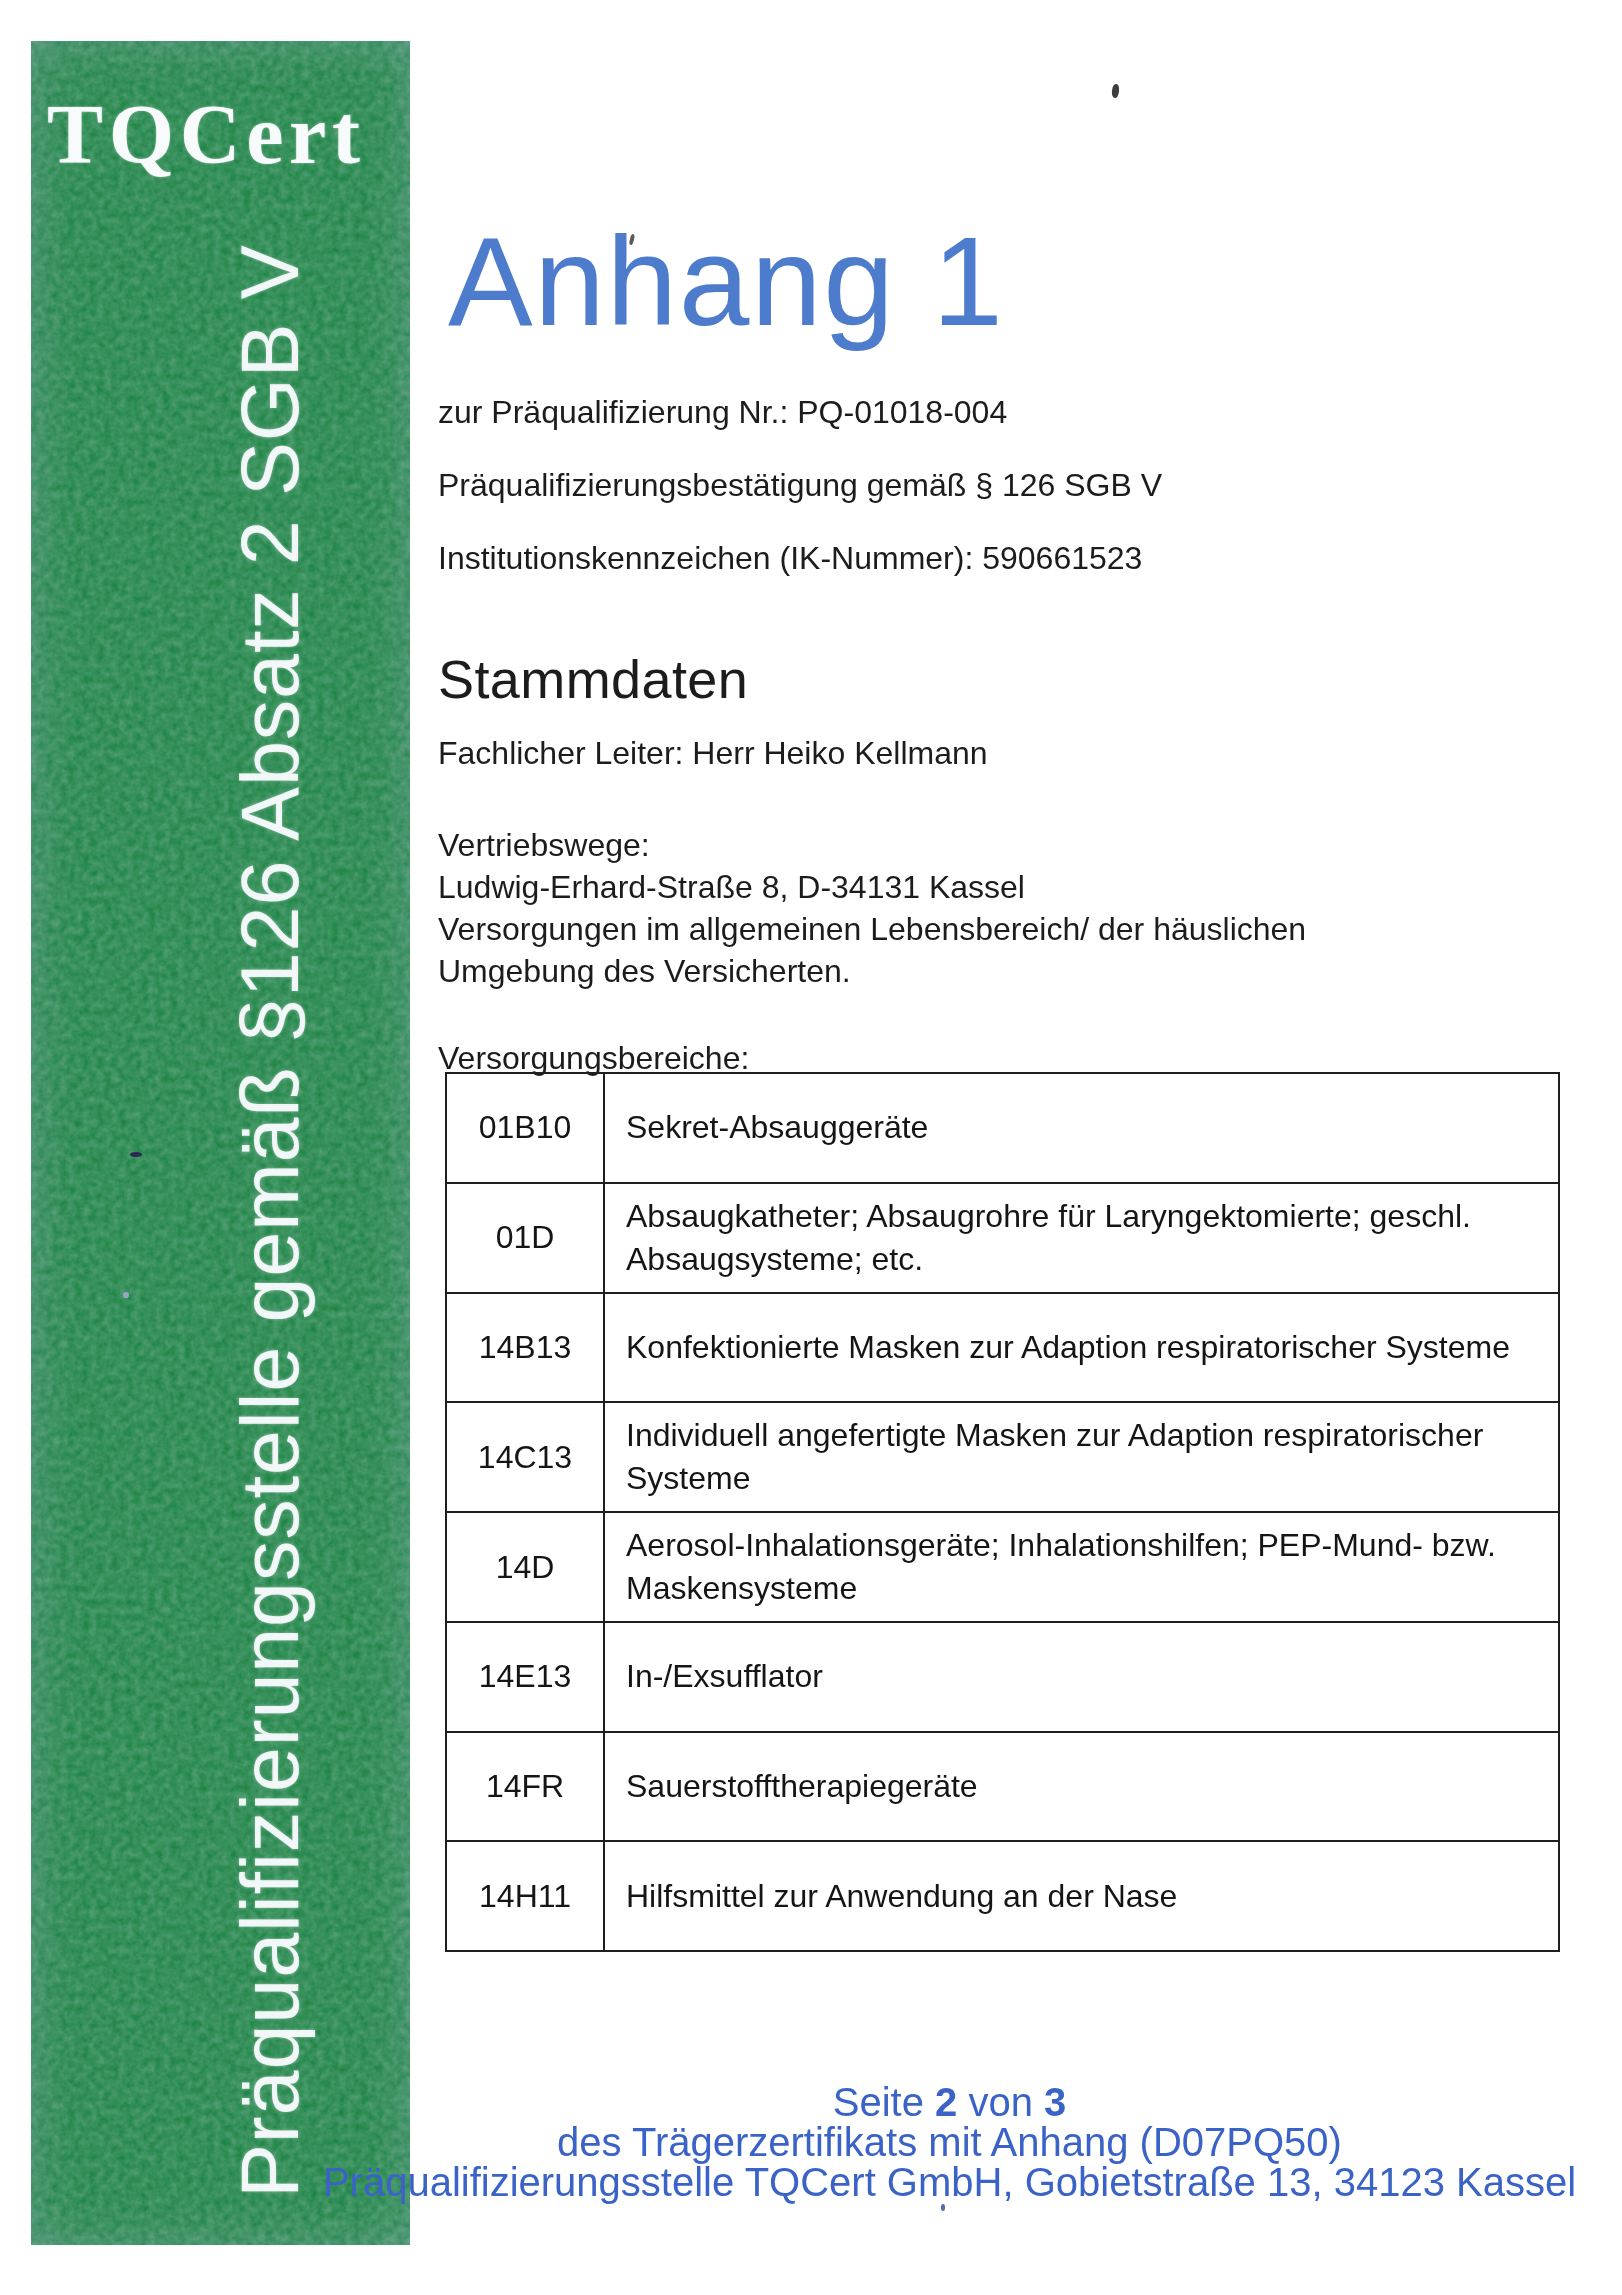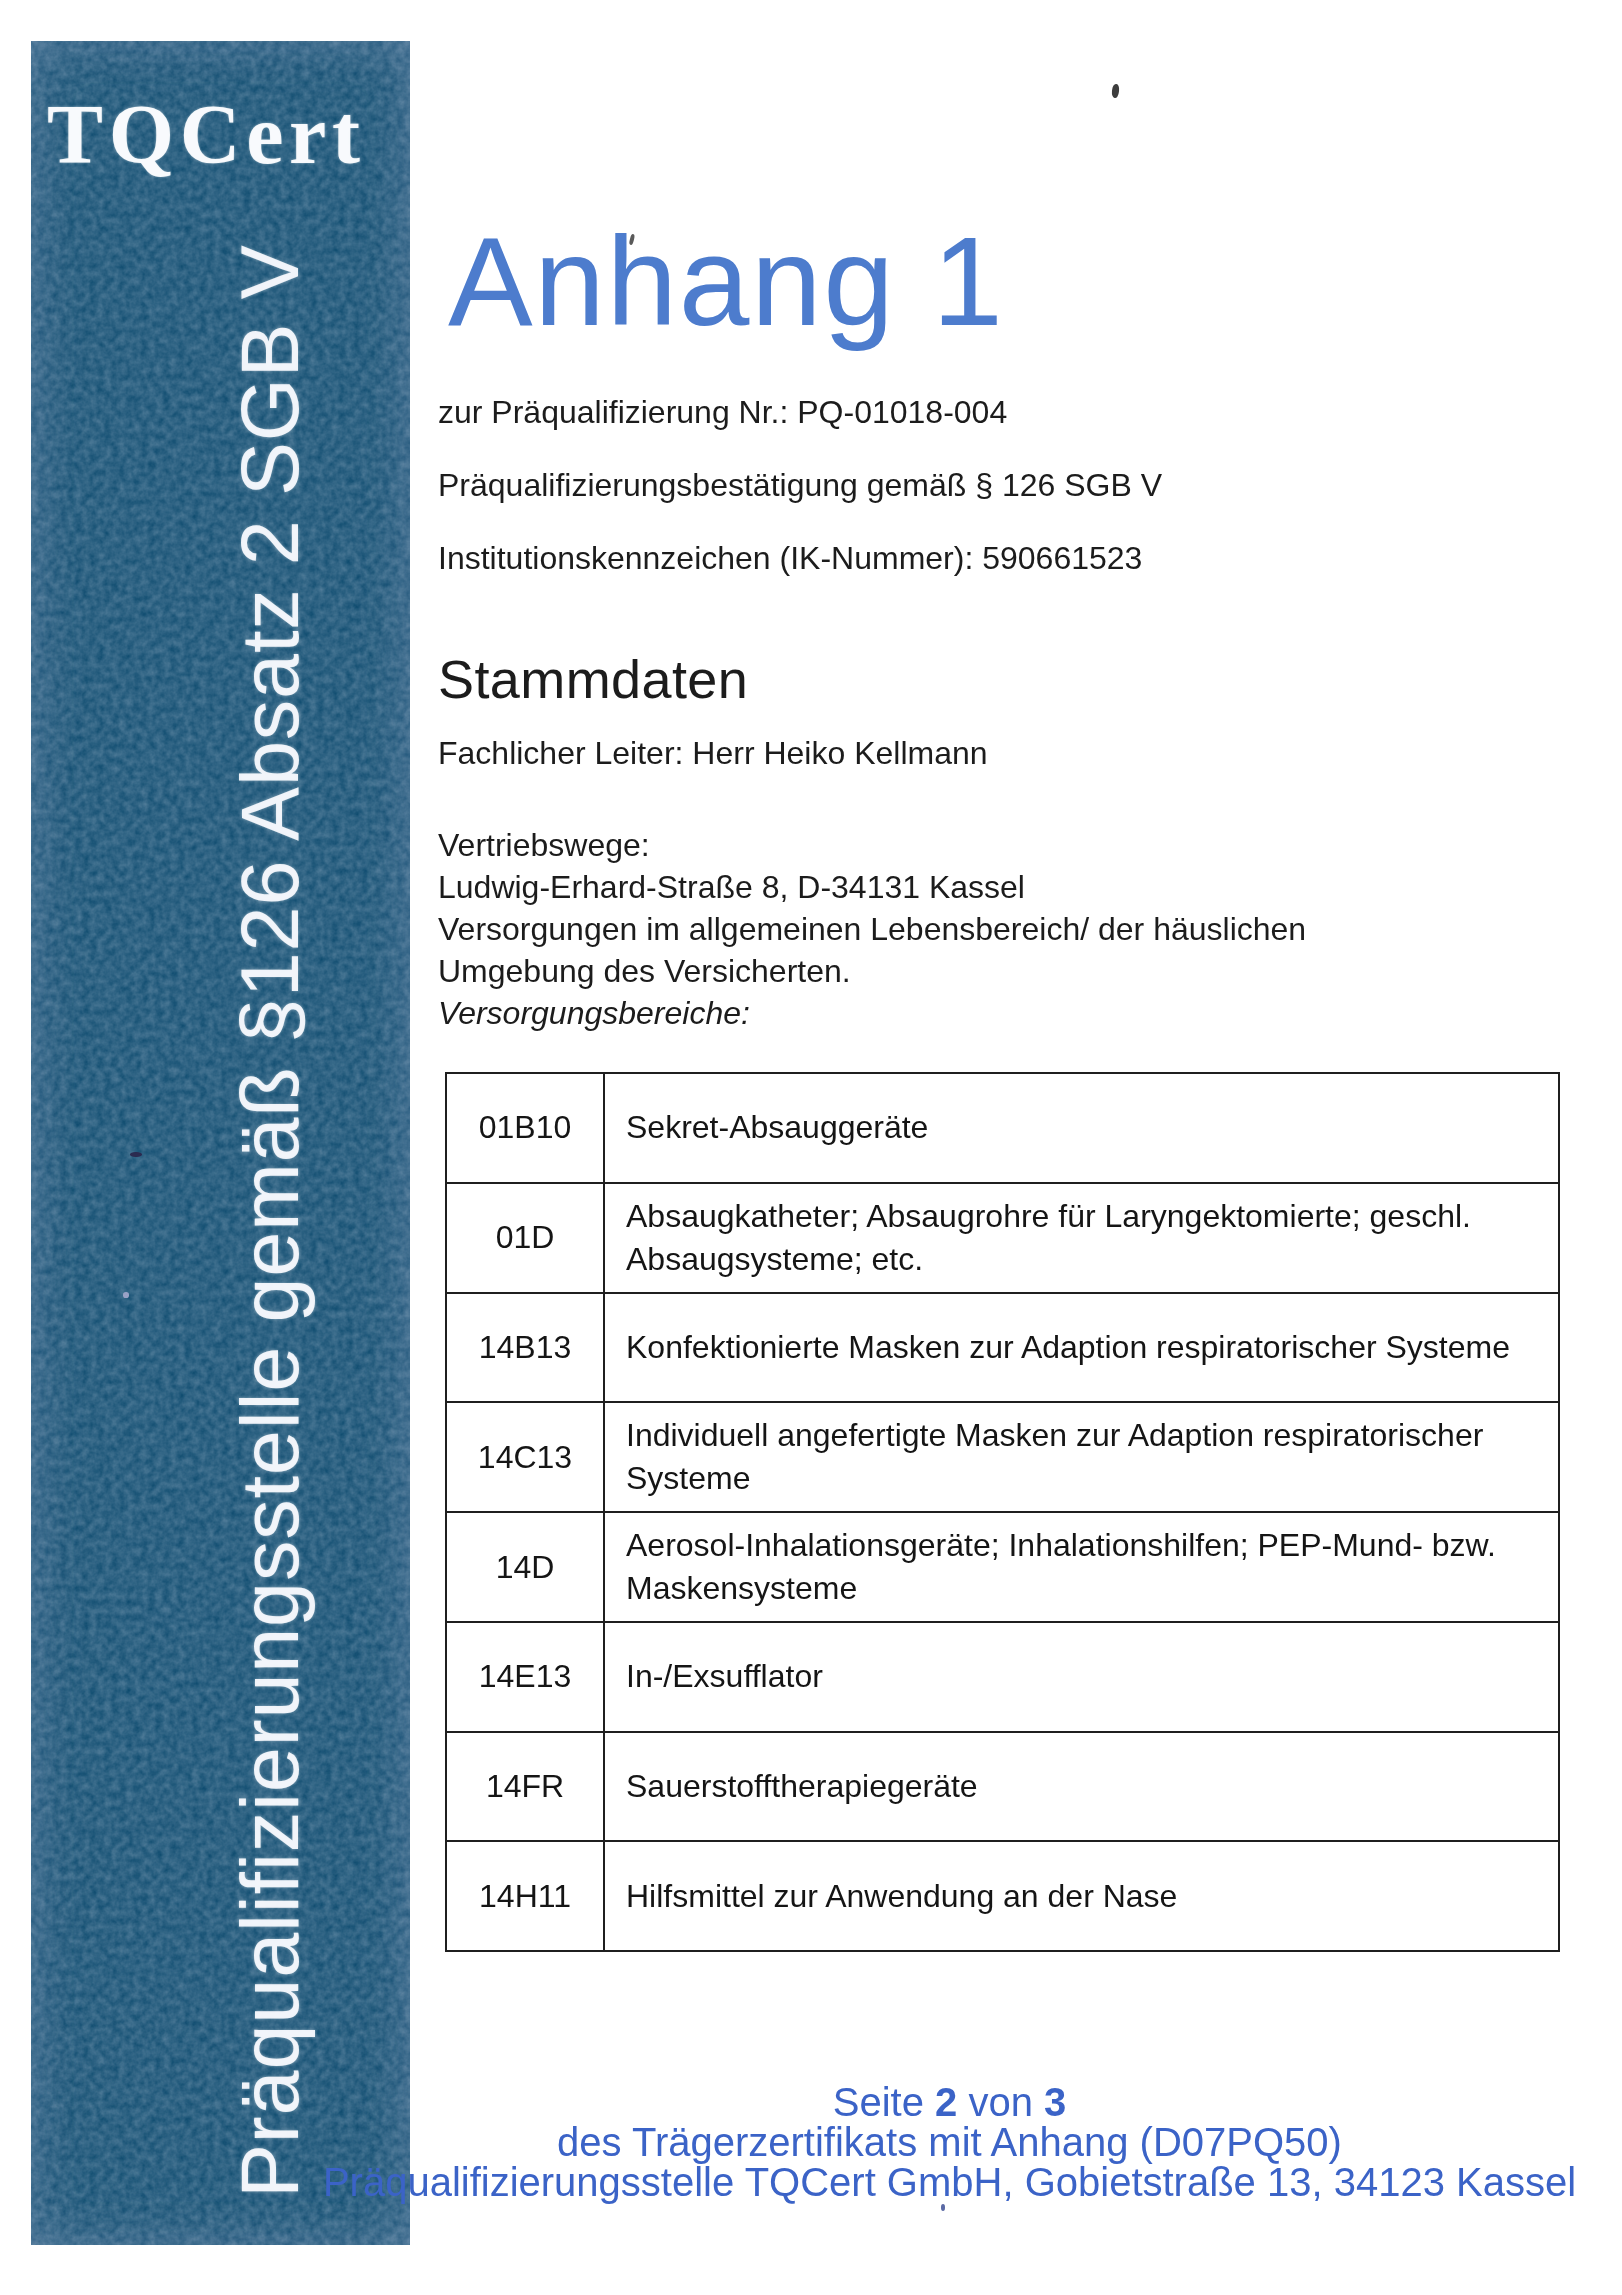--- a/index.html
+++ b/index.html
@@ -10,21 +10,21 @@
     color: #1c1c1c;
     position: relative;
     overflow: hidden;
   }
 
   
   .banner {
     position: absolute;
     left: 31px; top: 41px;
     width: 379px; height: 2204px;
-    background: #0c4a6e;
+    background: #15803d;
     box-shadow: inset 0 0 49px rgba(160,168,205,0.35);
     overflow: hidden;
   }
   .banner svg.noise { position: absolute; left: 0; top: 0; width: 100%; height: 100%; opacity: .55; }
   .banner-logo {
     position: absolute; left: 16px; top: 45px;
     font-family: "Liberation Serif", serif;
     font-weight: 700;
     font-size: 84px;
     letter-spacing: 5.7px;
@@ -62,21 +62,21 @@
     font-size: 54px;
     font-weight: 400;
     letter-spacing: 0.4px;
     white-space: nowrap;
   }
   .leader-line { top: 735px; }
   .vertriebswege-block {
     position: absolute; left: 438px; top: 824px;
     font-size: 32px; line-height: 42px;
   }
-  .versorgungsbereiche-label { top: 995px; font-style: italic; }
+  .versorgungsbereiche-label { top: 1040px; }
 
   
   table.vb-table {
     position: absolute; left: 445px; top: 1072px;
     width: 1115px;
     border-collapse: collapse;
     font-size: 32px;
     color: #151515;
   }
   table.vb-table td {

